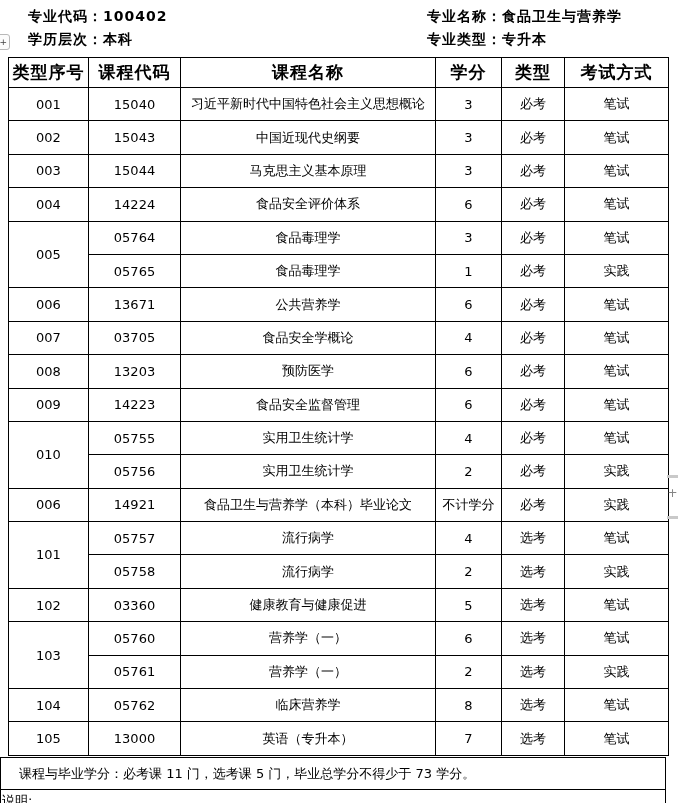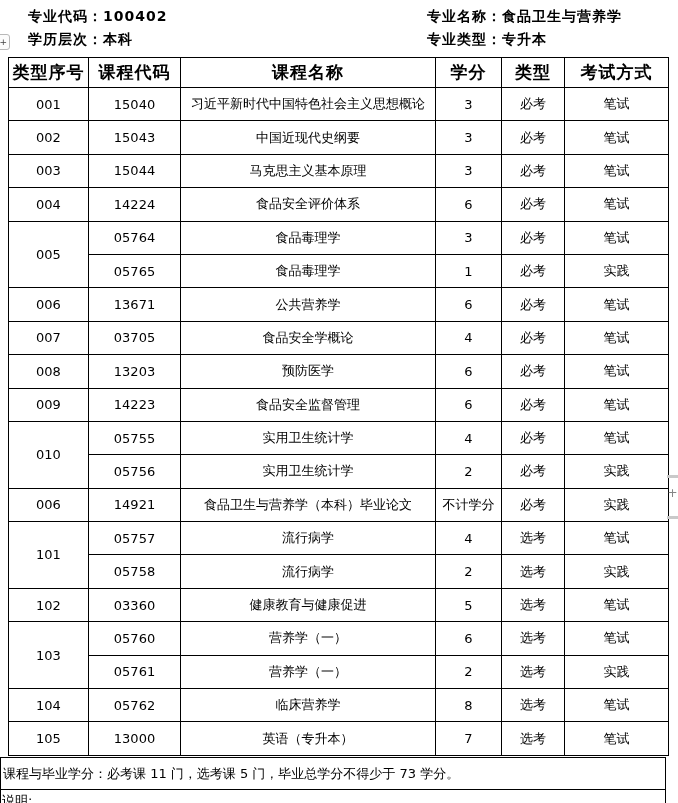--- a/index.html
+++ b/index.html
@@ -26,21 +26,21 @@
     overflow:hidden;white-space:nowrap;
   }
   table.courses th{height:29px;font-weight:bold;font-size:17px;letter-spacing:1px;}
   table.courses tbody tr{height:33.4px;}
   td.c-name{text-align:left;padding-left:2px;}
   
   .summary-box{
     position:absolute;left:0;top:757px;width:666px;height:33px;
     border:1px solid #000;box-sizing:border-box;
     display:flex;align-items:center;
-    font-size:13px;padding-left:2px;white-space:nowrap;
+    font-size:13px;padding-left:18px;white-space:nowrap;
   }
   .notes-box{
     position:absolute;left:0;top:789px;width:666px;height:20px;
     border:1px solid #000;border-bottom:none;box-sizing:border-box;
     font-size:13px;padding:2px 0 0 1px;
   }
   
   .left-widget{
     position:absolute;left:-6px;top:34px;width:16px;height:16px;
     border:1px solid #b8b8b8;border-radius:3px;background:#fbfbfb;

